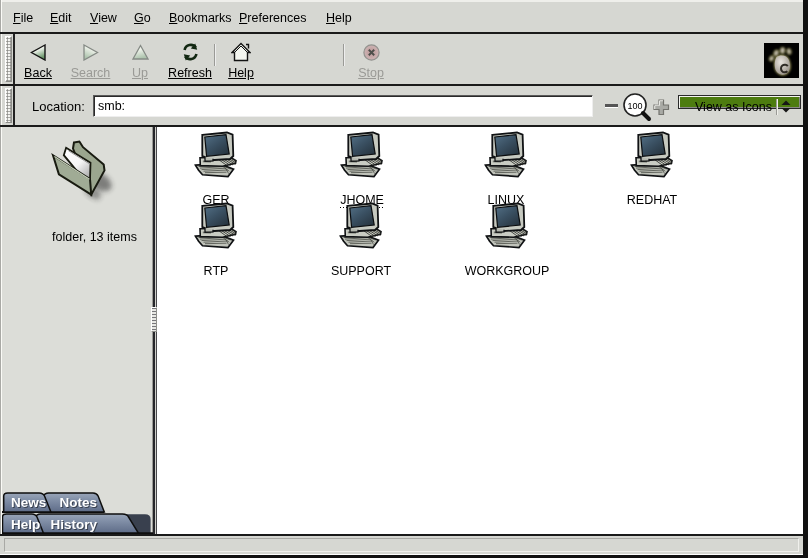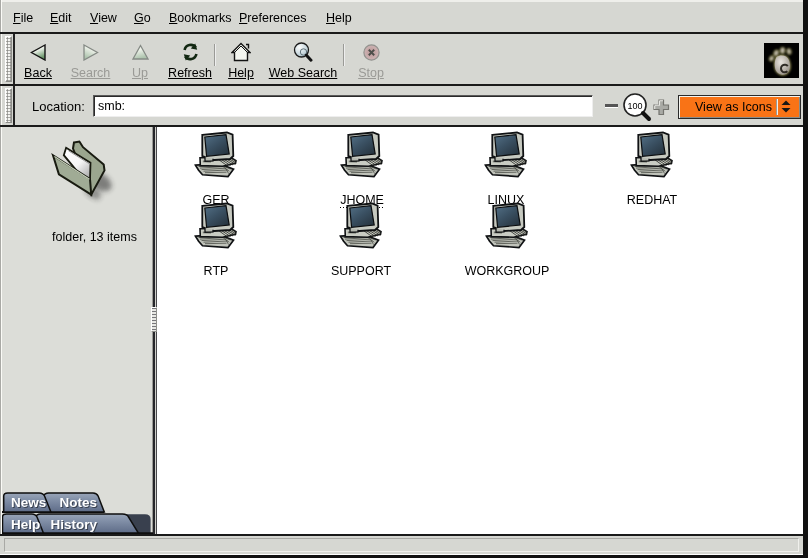--- a/index.html
+++ b/index.html
@@ -30,21 +30,21 @@
 #sep2 { left:0px; top:84px; width:803px; height:2px; background:#1a1a1a; }
 
 #locbar { left:2px; top:86px; width:801px; height:39px; background:#d6d7d2; }
 #lgrip { left:3px; top:2px; height:35px; }
 #lline { position:absolute; left:11px; top:0px; width:2px; height:39px; background:#222; }
 #loclabel { position:absolute; left:30px; top:13px; font-size:13px; }
 #locinput { position:absolute; left:93px; top:95px; width:500px; height:22px; background:#fff; border:1px solid #5a5a5a; border-bottom-color:#eee; border-right-color:#eee; box-shadow:inset 1px 1px 0 #2a2a2a; font-size:12.5px; padding:3px 0 0 4px; }
 #zoomminus { position:absolute; left:605px; top:104px; width:13px; height:4px; background:#555; border-bottom:1px solid #fff; }
 #sep3 { left:0px; top:125px; width:803px; height:2px; background:#1a1a1a; }
 
-#viewas { position:absolute; left:678px; top:95px; width:123px; height:24px; background:#f97316; border:1px solid #2a2a2a; box-shadow:inset 1px 1px 0 #f4f4f0, inset -1px -1px 0 #8a8a86; font-size:12.5px; }
+#viewas { position:absolute; left:678px; top:95px; width:123px; height:14px; background:#4d7c0f; border:1px solid #2a2a2a; box-shadow:inset 1px 1px 0 #f4f4f0, inset -1px -1px 0 #8a8a86; font-size:12.5px; }
 #viewas .vtext { position:absolute; left:16px; top:4px; }
 #viewas .vsep { position:absolute; right:22px; top:3px; width:2px; height:16px; background:#efefea; border-left:1px solid #9a9a96; }
 
 #sidebar { left:2px; top:127px; width:151px; height:407px; background:#dcddd8; }
 #splitline { left:152px; top:127px; width:5px; height:407px; background:linear-gradient(90deg,#9a9a96 0 1px,#26262a 1px 3px,#cfcfca 3px 4px,#47474b 4px 5px); }
 #spgrip { left:151px; top:307px; width:6px; height:25px; background:repeating-linear-gradient(180deg,#77777b 0 1px,#e8e8e4 1px 3px); border:1px solid #8e8e8a; border-top-color:#fff; border-left-color:#fff; }
 #content { left:157px; top:127px; width:646px; height:407px; background:#fff; }
 #sbtitle { position:absolute; left:0; top:79px; width:151px; text-align:center; font-weight:bold; font-size:21px; color:#000; }
 #sbsub { position:absolute; left:0; top:103px; width:151px; text-align:center; font-size:12.5px; color:#000;margin-left:17px; }
 
@@ -134,37 +134,20 @@
   <div class="tsep" style="left:212px"></div>
   <div class="tbtn" id="btn-home" style="left:220px;width:38px;">
     <div class="ticon">
         <svg width="20" height="20" viewBox="0 0 20 20">
           <path d="M15 2.5 L17.5 2.5 L17.5 6.5" fill="none" stroke="#131313" stroke-width="1.4"></path>
           <path d="M10 1.5 L19 10.5 L16.5 10.5 L16.5 18.5 L3.5 18.5 L3.5 10.5 L1 10.5 Z" fill="#f4f6f0" stroke="#131313" stroke-width="1.4"></path>
           <path d="M3.5 10.5 L10 4 L16.5 10.5" fill="none" stroke="#131313" stroke-width="1"></path>
         </svg>
       </div>
     <div class="tlabel">Help</div>
-  </div>
-  <div class="tbtn" id="btn-web" style="left:265px;width:72px;">
-    <div class="ticon">
-        <svg width="20" height="21" viewBox="0 0 20 21">
-          <defs>
-            <radialGradient id="gweb" cx="0.35" cy="0.3" r="0.85">
-              <stop offset="0" stop-color="#fdfefd"></stop>
-              <stop offset="0.55" stop-color="#ccdae0"></stop>
-              <stop offset="1" stop-color="#9cb2bc"></stop>
-            </radialGradient>
-          </defs>
-          <circle cx="8.5" cy="8" r="7" fill="url(#gweb)" stroke="#1c1c1c" stroke-width="1.3"></circle>
-          <circle cx="10.5" cy="10" r="3.2" fill="none" stroke="#62727a" stroke-width="1"></circle>
-          <path d="M13.4 13.2 L18 18.2" stroke="#131313" stroke-width="3" stroke-linecap="round"></path>
-        </svg>
-      </div>
-    <div class="tlabel">Web Search</div>
   </div>
   <div class="tsep" style="left:341px"></div>
   <div class="tbtn dis" id="btn-stop" style="left:350px;width:38px;">
     <div class="ticon">
         <svg width="17" height="17" viewBox="0 0 17 17">
           <circle cx="8.5" cy="8.5" r="7.6" fill="#c9aeae" stroke="#91918d" stroke-width="1.2"></circle>
           <circle cx="8.5" cy="8.5" r="5" fill="#c4a5a5" stroke="none"></circle>
           <path d="M5.8 5.8 L11.2 11.2 M11.2 5.8 L5.8 11.2" stroke="#4e4e4a" stroke-width="2"></path>
         </svg>
       </div>

